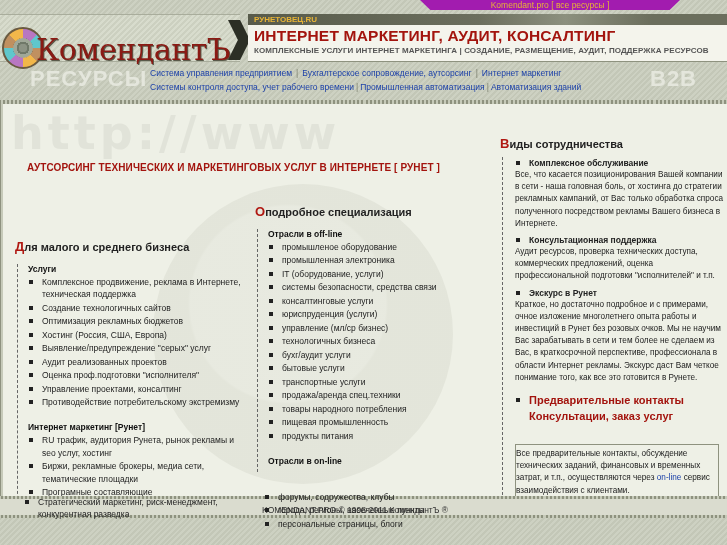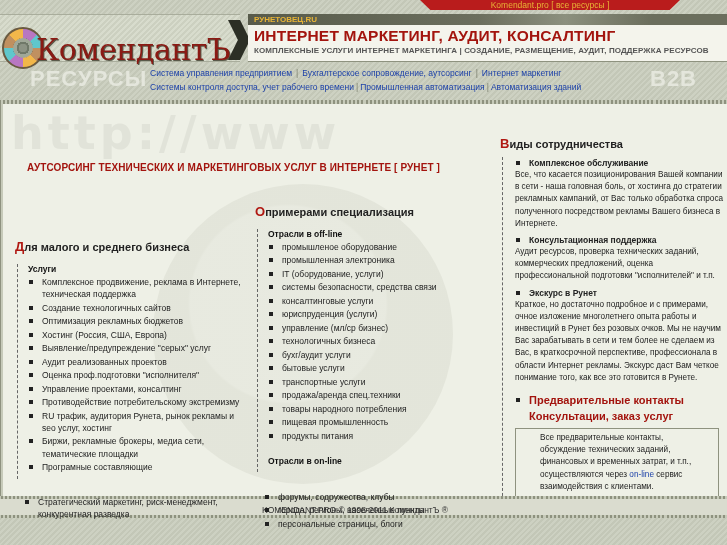--- a/index.html
+++ b/index.html
@@ -9,21 +9,21 @@
   background: #c9cdbe;
   background-image: repeating-linear-gradient(135deg, #cdd1c2 0 2px, #c3c7b7 2px 4px);
   position: relative;
   font-size: 9px;
   color: #222;
 }
 
 .header { position: absolute; left: 0; top: 0; width: 727px; height: 100px; }
 .topbar {
   position: absolute; left: 420px; top: 0; width: 260px; height: 10px;
-  background: #b91c1c;
+  background: #a21caf;
   clip-path: polygon(0 0, 100% 0, 96% 100%, 4% 100%);
   text-align: center; font-size: 8.5px; line-height: 10px; color: #e8b436;
 }
 .topbar a { color: #e8b436; text-decoration: none; }
 .logo-band {
   position: absolute; left: 0; top: 14px; width: 240px; height: 48px;
   background: #d4d8c8;
   background-image: repeating-linear-gradient(135deg, #d8dccd 0 2px, #ccd0c0 2px 4px);
   border-top: 1px solid #a9ad9c; border-bottom: 1px solid #a9ad9c;
 }
@@ -98,21 +98,21 @@
 .dashed { border-left: 1px dashed #666; margin-left: 2px; padding-left: 10px; }
 .sub-h { font-weight: bold; font-size: 8.5px; margin-top: 10px; margin-bottom: 2px; color: #111; }
 ul.sq { list-style: none; }
 ul.sq li { position: relative; padding-left: 14px; font-size: 8.5px; line-height: 12.3px; margin-bottom: 1.2px; color: #222; }
 ul.sq li::before { content: ""; position: absolute; left: 1px; top: 4px; width: 4px; height: 4px; background: #222; }
 .c3-item-title { position: relative; padding-left: 14px; font-weight: bold; font-size: 8.5px; margin-top: 4px; line-height: 12px; }
 .c3-item-title::before { content: ""; position: absolute; left: 1px; top: 4px; width: 4px; height: 4px; background: #222; }
 .c3-text { font-size: 8.2px; line-height: 12.2px; color: #222; }
 .contact-title { position: relative; padding-left: 14px; font-size: 11px; line-height: 16px; font-weight: bold; color: #a3140e; margin-top: 8px; }
 .contact-title::before { content: ""; position: absolute; left: 1px; top: 6px; width: 4px; height: 4px; background: #222; }
-.contact-box { border: 1px solid #8e927f; padding: 3px 24px; font-size: 8.2px; line-height: 12.2px; margin-top: 4px; margin-right: 6px; background: #eef0e6; }
+.contact-box { border: 1px solid #8e927f; padding: 3px 0; font-size: 8.2px; line-height: 12.2px; margin-top: 20px; margin-right: 6px; background: #eef0e6; }
 .contact-box a { color: #1a3fa8; text-decoration: none; }
 
 .footer {
   position: absolute; left: 0; top: 496px; width: 727px; height: 22px;
   background: #dadccf;
   border-top: 3px solid #8e927f;
   border-bottom: 3px solid #8e927f;
   border-image: repeating-linear-gradient(90deg, #8e927f 0 2px, #c6cab9 2px 4px) 3;
 }
 .copyright { position: absolute; left: 262px; top: 6px; font-size: 8.5px; color: #333; }
@@ -167,30 +167,31 @@
         <li>Комплексное продвижение, реклама в Интернете, техническая поддержка</li>
         <li>Создание технологичных сайтов</li>
         <li>Оптимизация рекламных бюджетов</li>
         <li>Хостинг (Россия, США, Европа)</li>
         <li>Выявление/предупреждение "серых" услуг</li>
         <li>Аудит реализованных проектов</li>
         <li>Оценка проф.подготовки "исполнителя"</li>
         <li>Управление проектами, консалтинг</li>
         <li>Противодействие потребительскому экстремизму</li>
       </ul>
+      <div class="sub-h" style="margin-top:14px">Интернет маркетинг [Рунет]</div>
       <ul class="sq">
         <li>RU трафик, аудитория Рунета, рынок рекламы и seo услуг, хостинг</li>
         <li>Биржи, рекламные брокеры, медиа сети, тематические площадки</li>
         <li>Програмные составляющие</li>
       </ul>
     </div>
   </div>
 
   <div class="col col2">
-    <div class="section-title"><span class="cap">О</span><span>примерами специализация</span></div>
+    <div class="section-title"><span class="cap">О</span><span>подробное специализация</span></div>
     <div class="dashed" style="margin-top:6px;padding-bottom:4px;">
       <div class="sub-h">Отрасли в off-line</div>
       <ul class="sq">
         <li>промышленое оборудование</li>
         <li>промышленная электроника</li>
         <li>IT (оборудование, услуги)</li>
         <li>системы безопасности, средства связи</li>
         <li>консалтинговые услуги</li>
         <li>юриспруденция (услуги)</li>
         <li>управление (мл/ср бизнес)</li>
@@ -206,21 +207,21 @@
       <div class="sub-h" style="margin-top:14px">Отрасли в on-line</div>
     </div>
   </div>
 
   <div class="col col3">
     <div class="section-title"><span class="cap">В</span><span>иды сотрудничества</span></div>
     <div class="dashed" style="margin-top:6px;padding-bottom:14px;padding-left:12px;">
       <div class="c3-item-title" style="margin-top:6px">Комплексное обслуживание</div>
       <div class="c3-text">Все, что касается позиционирования Вашей компании в сети - наша головная боль, от хостинга до стратегии рекламных кампаний, от Вас только обработка спроса полученного посредством рекламы Вашего бизнеса в Интернете.</div>
       <div class="c3-item-title">Консультационная поддержка</div>
-      <div class="c3-text">Аудит ресурсов, проверка технических заданий, коммерческих предложений, оценка профессиональной подготовки "исполнителей" и т.п.</div>
+      <div class="c3-text">Аудит ресурсов, проверка технических доступа, коммерческих предложений, оценка профессиональной подготовки "исполнителей" и т.п.</div>
       <div class="c3-item-title">Экскурс в Рунет</div>
       <div class="c3-text">Краткое, но достаточно подробное и с примерами, очное изложение многолетнего опыта работы и инвестиций в Рунет без розовых очков. Мы не научим Вас зарабатывать в сети и тем более не сделаем из Вас, в краткосрочной перспективе, профессионала в области Интернет рекламы. Экскурс даст Вам четкое понимание того, как все это готовится в Рунете.</div>
       <div class="contact-title">
         <div>Предварительные контакты</div>
         <div>Консультации, заказ услуг</div>
       </div>
       <div class="contact-box">
         <span>Все предварительные контакты, обсуждение технических заданий, финансовых и временных затрат, и т.п., осуществляются через </span><a href="#">on-line</a><span> сервис взаимодействия с клиентами.</span>
       </div>
     </div>

